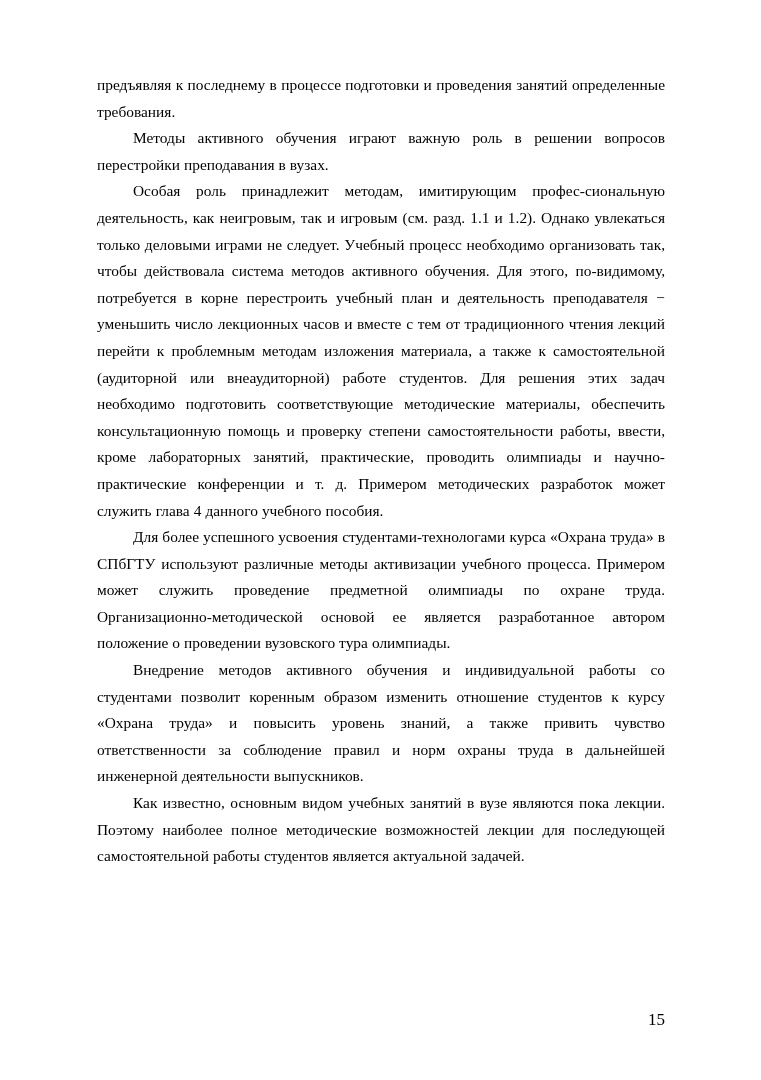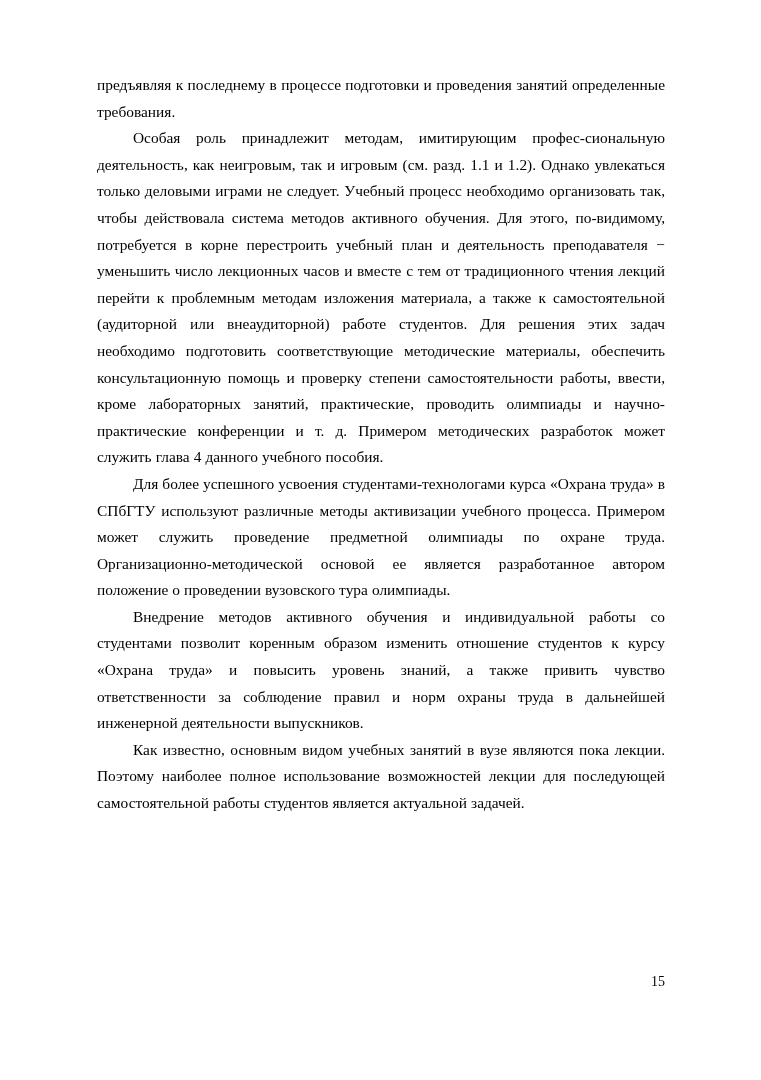--- a/index.html
+++ b/index.html
@@ -39,32 +39,33 @@
     text-indent: 36px;
     hyphens: manual;
     word-spacing: 0.2px;
   }
   .para.no-indent {
     text-indent: 0;
   }
   .page-number {
     position: absolute;
     left: 0;
-    top: 972px;
+    top: 1010px;
     width: 665px;
     text-align: right;
-    font-size: 14px;
+    font-size: 17px;
     line-height: 20px;
   }
 </style>
 </head>
 <body>
 
 <div class="page">
   <div class="text-block">
     <p class="para no-indent">предъявляя к последнему в процессе подготовки и проведения занятий определенные требования.</p>
+    <p class="para">Методы активного обучения играют важную роль в решении вопросов перестройки преподавания в вузах.</p>
     <p class="para">Особая роль принадлежит методам, имитирующим профес-сиональную деятельность, как неигровым, так и игровым (см. разд. 1.1 и 1.2). Однако увлекаться только деловыми играми не следует. Учебный процесс необходимо организовать так, чтобы действовала система методов активного обучения. Для этого, по-видимому, потребуется в корне перестроить учебный план и деятельность преподавателя − уменьшить число лекционных часов и вместе с тем от традиционного чтения лекций перейти к проблемным методам изложения материала, а также к самостоятельной (аудиторной или внеаудиторной) работе студентов. Для решения этих задач необходимо подготовить соответствующие методические материалы, обеспечить консультационную помощь и проверку степени самостоятельности работы, ввести, кроме лабораторных занятий, практические, проводить олимпиады и научно-практические конференции и т. д. Примером методических разработок может служить глава 4 данного учебного пособия.</p>
     <p class="para">Для более успешного усвоения студентами-технологами курса «Охрана труда» в СПбГТУ используют различные методы активизации учебного процесса. Примером может служить проведение предметной олимпиады по охране труда. Организационно-методической основой ее является разработанное автором положение о проведении вузовского тура олимпиады.</p>
     <p class="para">Внедрение методов активного обучения и индивидуальной работы со студентами позволит коренным образом изменить отношение студентов к курсу «Охрана труда» и повысить уровень знаний, а также привить чувство ответственности за соблюдение правил и норм охраны труда в дальнейшей инженерной деятельности выпускников.</p>
-    <p class="para">Как известно, основным видом учебных занятий в вузе являются пока лекции. Поэтому наиболее полное использование возможностей лекции для последующей самостоятельной работы студентов является актуальной задачей.</p>
+    <p class="para">Как известно, основным видом учебных занятий в вузе являются пока лекции. Поэтому наиболее полное методические возможностей лекции для последующей самостоятельной работы студентов является актуальной задачей.</p>
   </div>
   <div class="page-number">15</div>
 </div>
 
 </body></html>

